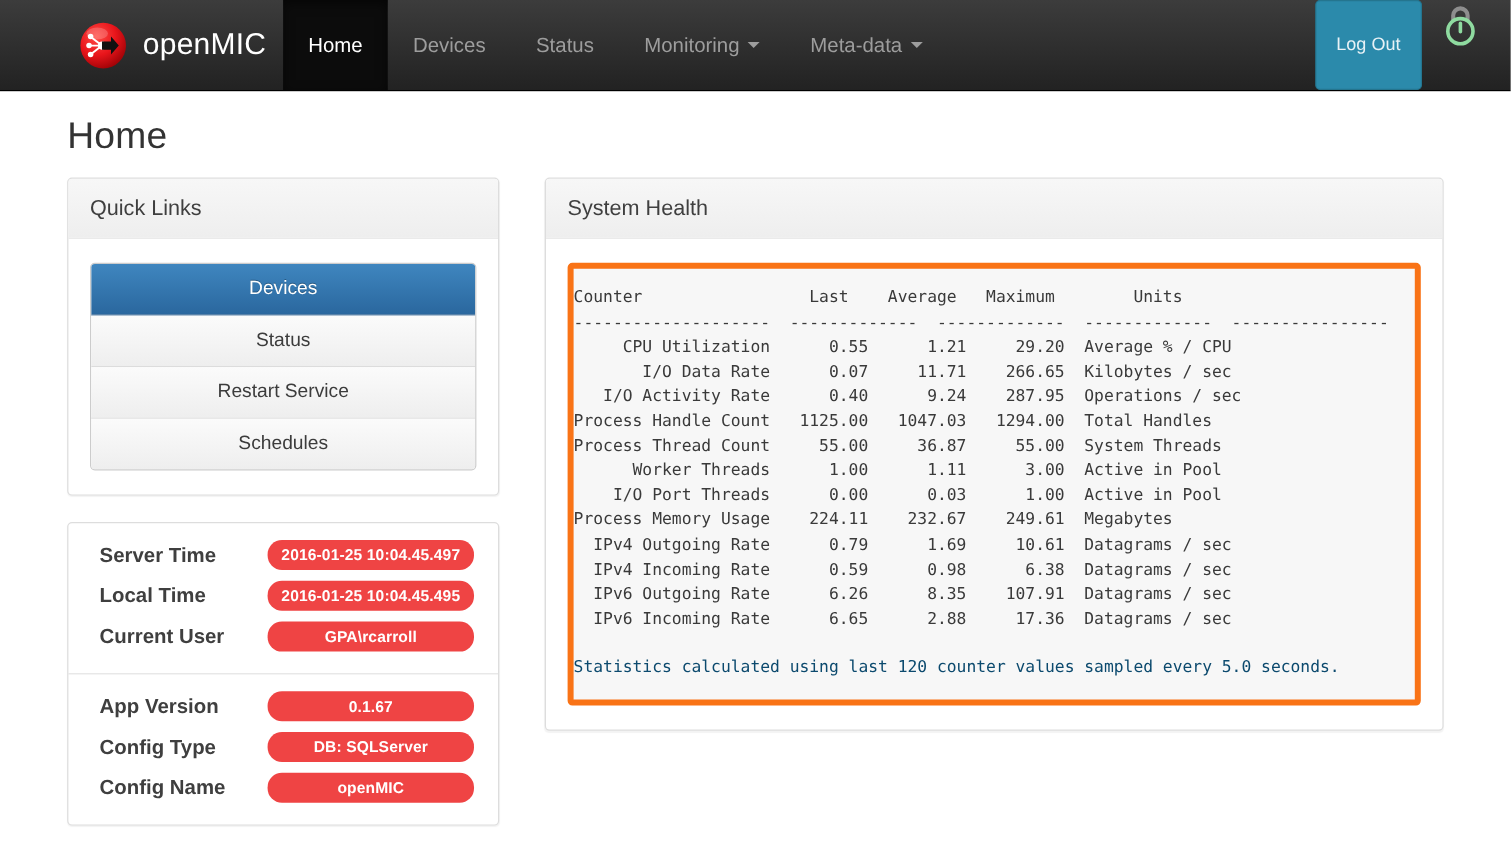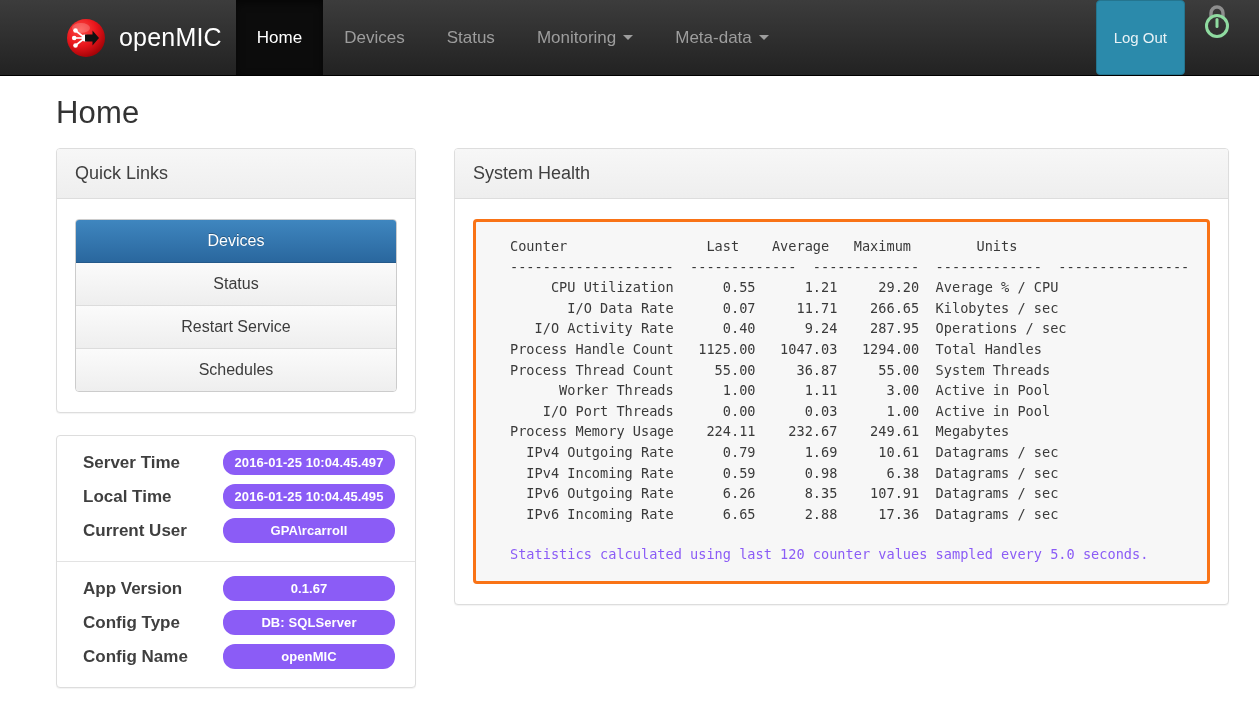--- a/index.html
+++ b/index.html
@@ -155,57 +155,57 @@
   .info-row:last-child { margin-bottom: 2px; }
   .info-label {
     width: 140px;
     flex: 0 0 140px;
     font-size: 17px;
     color: #3f3f3f;
     font-weight: bold;
   }
   .info-badge {
     flex: 1 1 auto;
-    background: #8b5cf6;
+    background: #ef4444;
     color: #ffffff;
     border-radius: 12px;
     text-align: center;
     font-size: 13px;
     font-weight: bold;
     padding: 5px 10px;
     letter-spacing: .1px;
     white-space: nowrap;
   }
 
   
   .footer-link-wrap { text-align: center; padding: 8px 0 0 0; }
 
   
   .health-box {
     background: #f7f7f7;
-    border: 3px solid #f97316;
+    border: 5px solid #f97316;
     border-radius: 4px;
-    padding: 14px 18px 16px 34px;
+    padding: 14px 18px 16px 0;
   }
   pre.health-table {
     margin: 0;
     font-family: "DejaVu Sans Mono", "Liberation Mono", monospace;
     font-size: 13.6px;
     line-height: 20.6px;
     color: #3a3a3a;
     white-space: pre;
     overflow: hidden;
   }
   pre.health-note {
     margin: 0;
     padding-top: 20px;
     font-family: "DejaVu Sans Mono", "Liberation Mono", monospace;
     font-size: 13.6px;
     line-height: 20.6px;
-    color: #8b5cf6;
+    color: #0c4a6e;
     white-space: pre;
   }
 </style>
 </head>
 <body>
 
 <div class="navbar">
 
   <a class="navbar-brand">
     <span>

